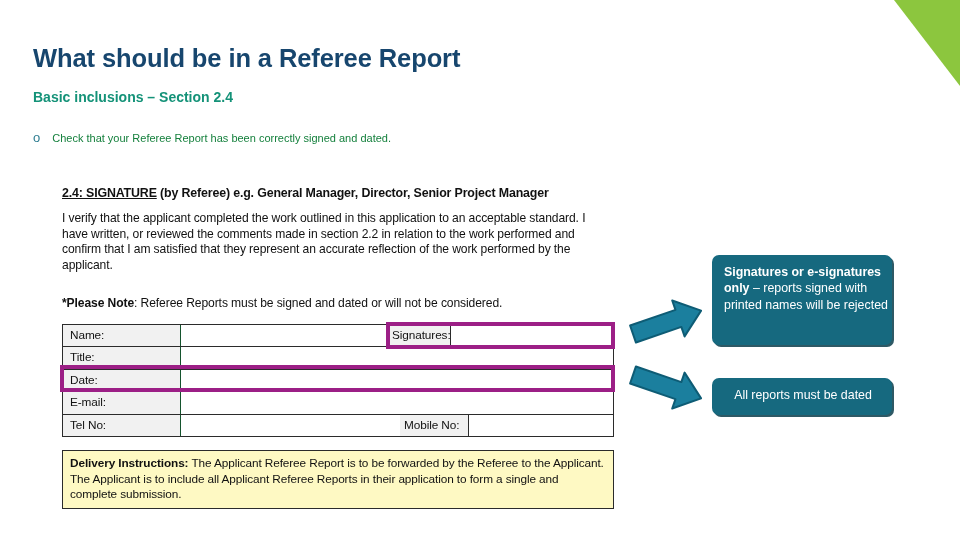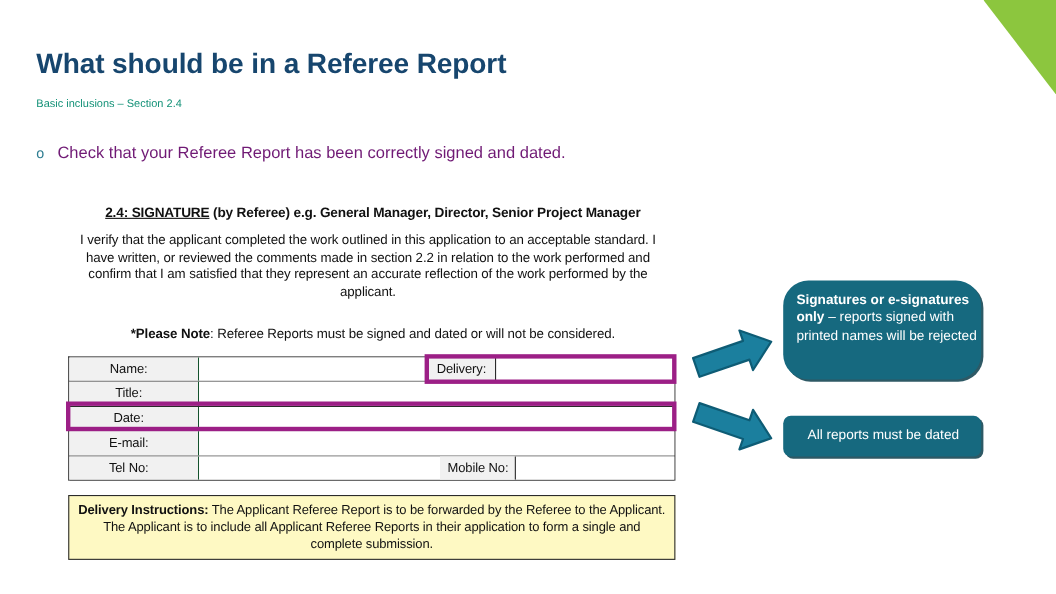--- a/index.html
+++ b/index.html
@@ -35,52 +35,51 @@
     font-size: 25.5px;
     font-weight: bold;
     color: #17466e;
     letter-spacing: -0.1px;
     white-space: nowrap;
   }
   .slide-subtitle {
     position: absolute;
     left: 33px;
     top: 89px;
-    font-size: 10px;
-    font-weight: normal;
+    font-size: 14px;
+    font-weight: bold;
     color: #149278;
     white-space: nowrap;
   }
   .bullet-row {
     position: absolute;
     left: 33px;
     top: 131px;
     display: flex;
     align-items: baseline;
     gap: 12px;
   }
   .bullet-marker {
     font-size: 13px;
     color: #2e7d91;
     line-height: 1;
   }
   .bullet-text {
-    font-size: 15px;
-    color: #701a75;
+    font-size: 11px;
+    color: #15803d;
     white-space: nowrap;
   }
 
   
   .doc {
     position: absolute;
     left: 62px;
     top: 186px;
     width: 554px;
     color: #111111;
-    text-align: center;
   }
   .doc-heading {
     font-size: 12.4px;
     font-weight: bold;
     letter-spacing: -0.15px;
     margin-bottom: 11px;
     white-space: nowrap;
   }
   .doc-heading .u { text-decoration: underline; }
 
@@ -179,21 +178,20 @@
     box-shadow: 2px 2px 0 rgba(9, 60, 74, 0.85);
   }
   .callout-1 {
     left: 712px;
     top: 255px;
     width: 180px;
     height: 90px;
     padding: 9px 0 0 12px;
     font-size: 12.4px;
     line-height: 1.31;
-    border-radius: 23px;
   }
   .callout-1 b { font-weight: bold; }
   .callout-2 {
     left: 712px;
     top: 378px;
     width: 180px;
     height: 37px;
     padding: 10px 10px 16px 12px;
     font-size: 12.4px;
     text-align: center;
@@ -222,21 +220,21 @@
 
   <div class="doc-note">
     <b>*Please Note</b><span>: Referee Reports must be signed and dated or will not be considered.</span>
   </div>
 
   <div class="form-table">
 
     <div class="form-row">
       <div class="form-label">Name:</div>
       <div class="form-field">
-        <span class="inline-label signature">Delivery:</span>
+        <span class="inline-label signature">Signatures:</span>
       </div>
     </div>
 
     <div class="form-row">
       <div class="form-label">Title:</div>
       <div class="form-field"></div>
     </div>
 
     <div class="form-row">
       <div class="form-label">Date:</div>

